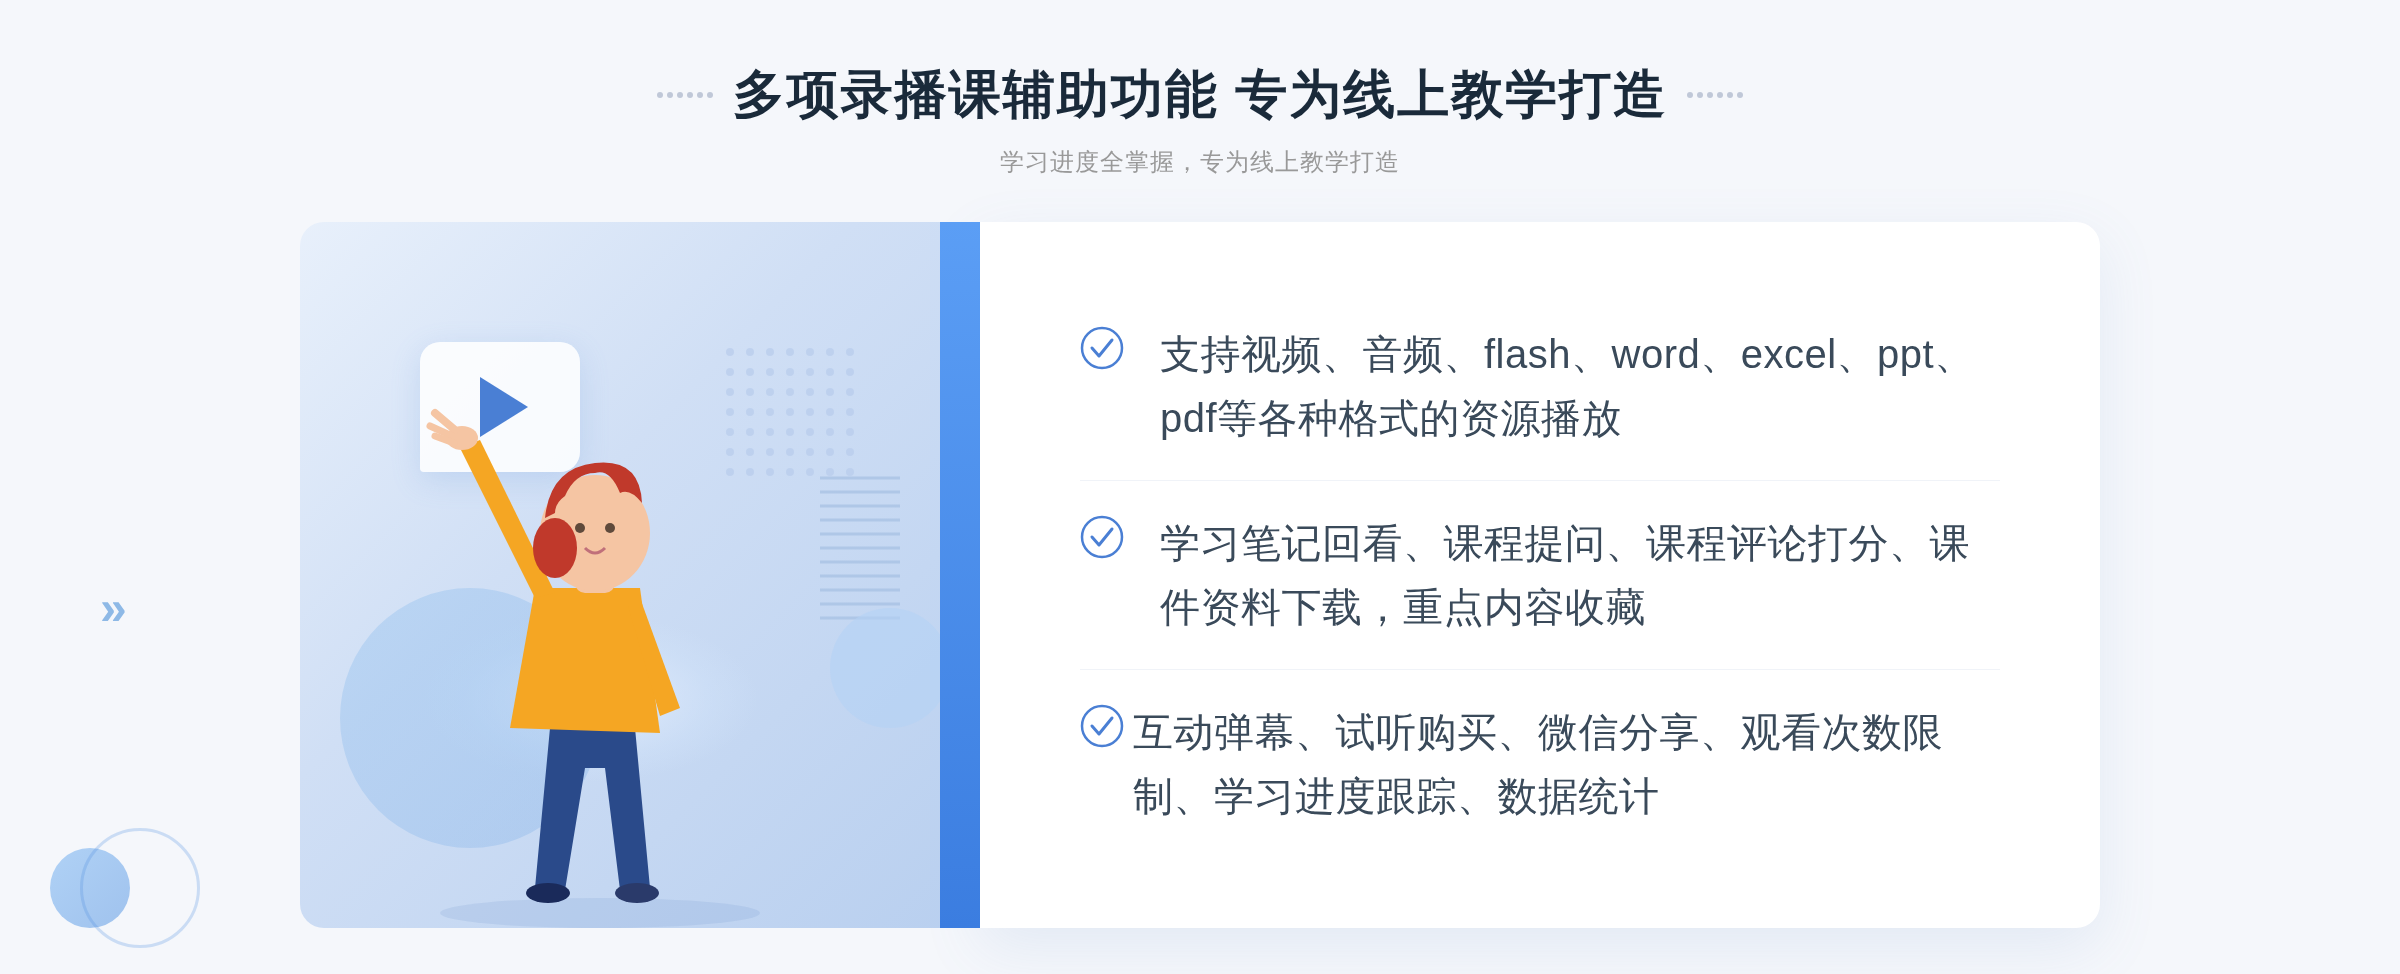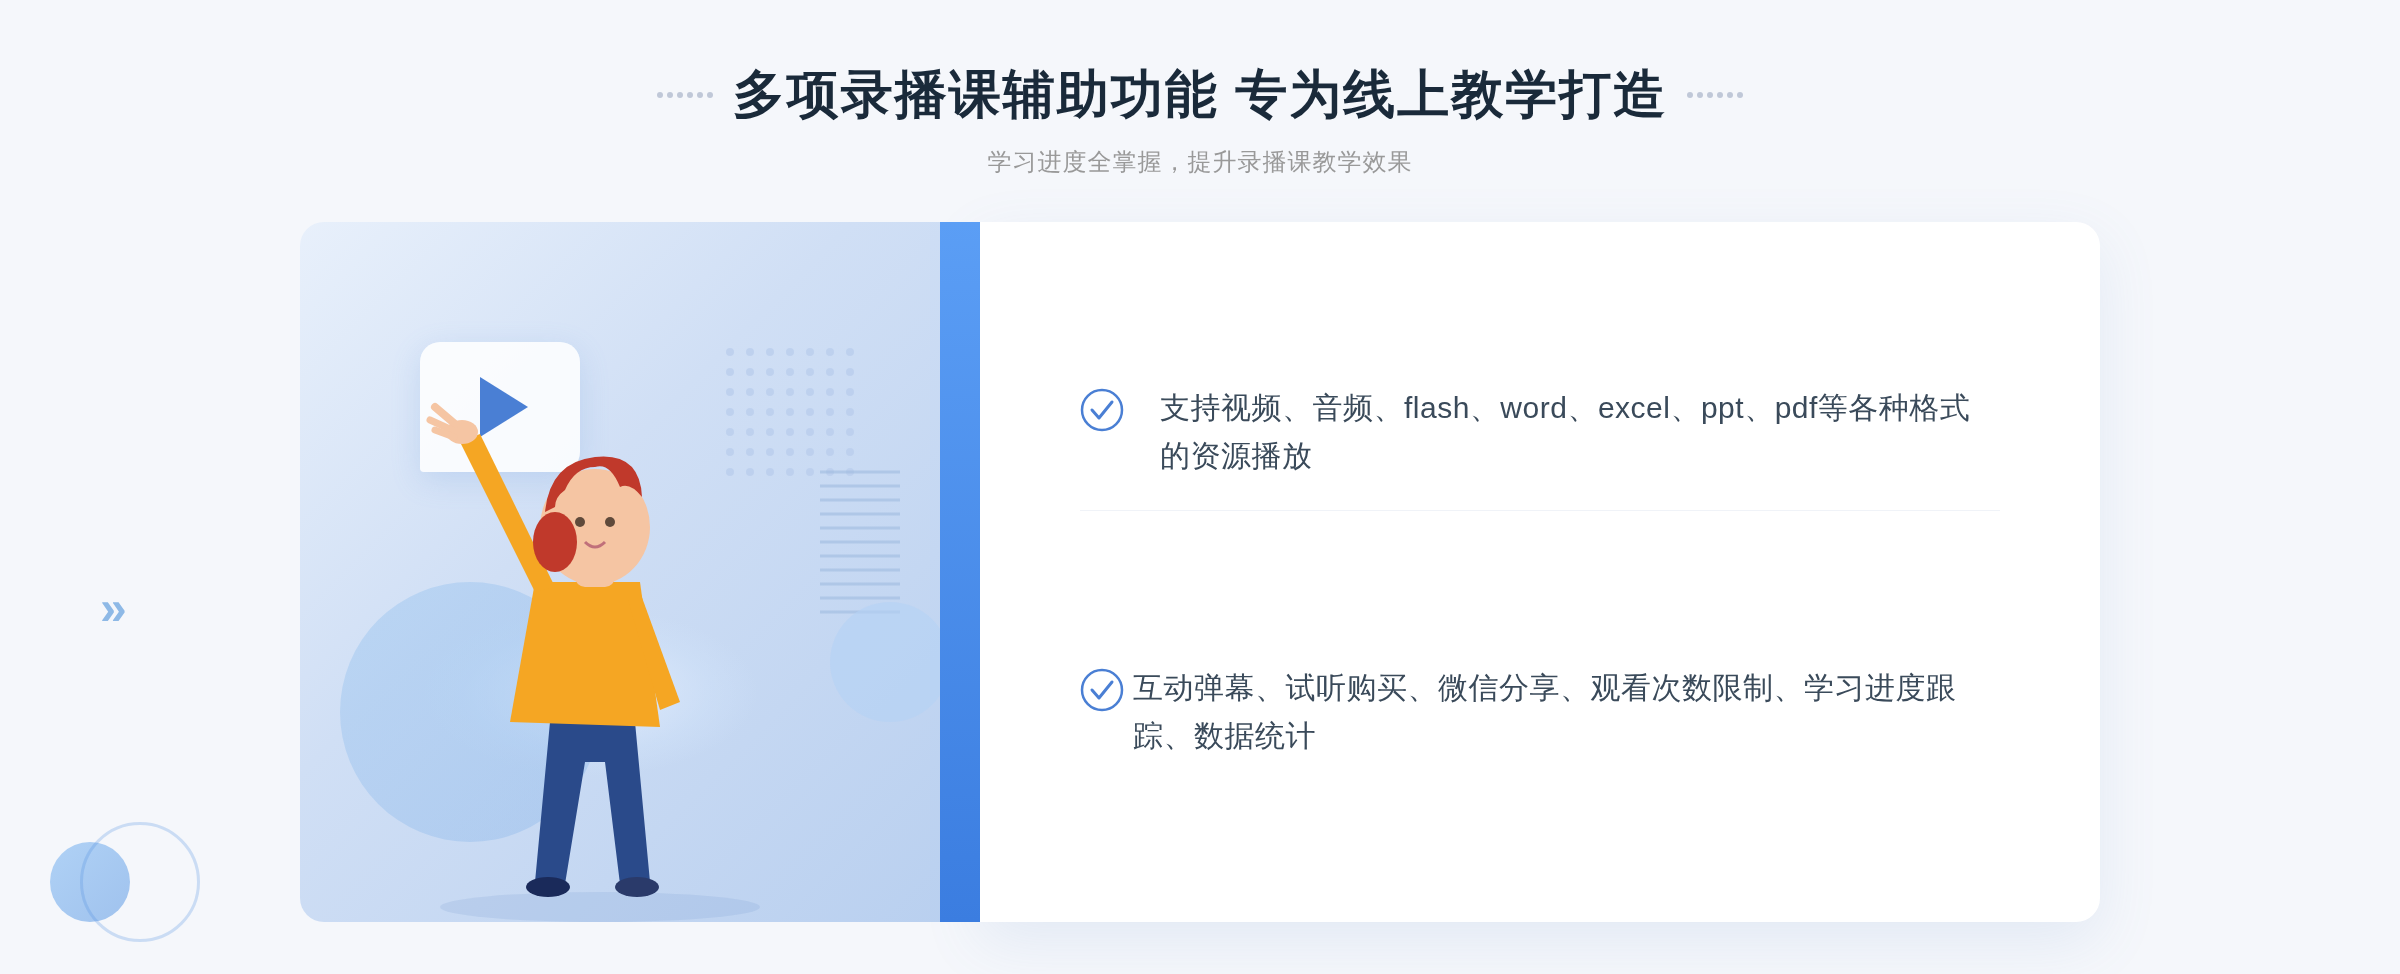--- a/index.html
+++ b/index.html
@@ -199,21 +199,21 @@
     }
 
     .check-icon {
       width: 44px;
       height: 44px;
       flex-shrink: 0;
       margin-top: 4px;
     }
 
     .feature-text {
-      font-size: 30px;
+      font-size: 40px;
       color: #3a4a5a;
       line-height: 1.6;
       font-weight: 400;
       letter-spacing: 0.5px;
     }
 
     
     .blue-strip {
       position: absolute;
       right: 0;
@@ -295,21 +295,21 @@
       <h1 class="header-title">多项录播课辅助功能 专为线上教学打造</h1>
       <div class="header-decorator">
         <div class="decorator-dot"></div>
         <div class="decorator-dot"></div>
         <div class="decorator-dot"></div>
         <div class="decorator-dot"></div>
         <div class="decorator-dot"></div>
         <div class="decorator-dot"></div>
       </div>
     </div>
-    <p class="header-subtitle">学习进度全掌握，提升录播课教学效果</p>
+    <p class="header-subtitle">学习进度全掌握，专为线上教学打造</p>
   </div>
 
   <div class="main-content">
 
     <div class="left-panel">
 
       <svg class="dot-grid" viewBox="0 0 200 200">
         <g fill="#b8ccec" opacity="0.7">
 
           <circle cx="10" cy="10" r="4"></circle>
@@ -435,20 +435,27 @@
 
       <div class="feature-item">
         <svg class="check-icon" viewBox="0 0 44 44" xmlns="http://www.w3.org/2000/svg">
           <circle cx="22" cy="22" r="20" fill="none" stroke="#4a7fd4" stroke-width="2.5"></circle>
           <polyline points="12,22 19,30 32,14" fill="none" stroke="#4a7fd4" stroke-width="3" stroke-linecap="round" stroke-linejoin="round"></polyline>
         </svg>
         <span class="feature-text">支持视频、音频、flash、word、excel、ppt、pdf等各种格式的资源播放</span>
       </div>
 
 
+      <div class="feature-item">
+        <svg class="check-icon" viewBox="0 0 44 44" xmlns="http://www.w3.org/2000/svg">
+          <circle cx="22" cy="22" r="20" fill="none" stroke="#4a7fd4" stroke-width="2.5"></circle>
+          <polyline points="12,22 19,30 32,14" fill="none" stroke="#4a7fd4" stroke-width="3" stroke-linecap="round" stroke-linejoin="round"></polyline>
+        </svg>
+        <span class="feature-text">学习笔记回看、课程提问、课程评论打分、课件资料下载，重点内容收藏</span>
+      </div>
 
       <div class="feature-item">
         <svg class="check-icon" viewBox="0 0 44 44" xmlns="http://www.w3.org/2000/svg">
           <circle cx="22" cy="22" r="20" fill="none" stroke="#4a7fd4" stroke-width="2.5"></circle>
           <polyline points="12,22 19,30 32,14" fill="none" stroke="#4a7fd4" stroke-width="3" stroke-linecap="round" stroke-linejoin="round"></polyline>
         </svg>
         <span class="feature-text">互动弹幕、试听购买、微信分享、观看次数限制、学习进度跟踪、数据统计</span>
       </div>
 
     </div>

